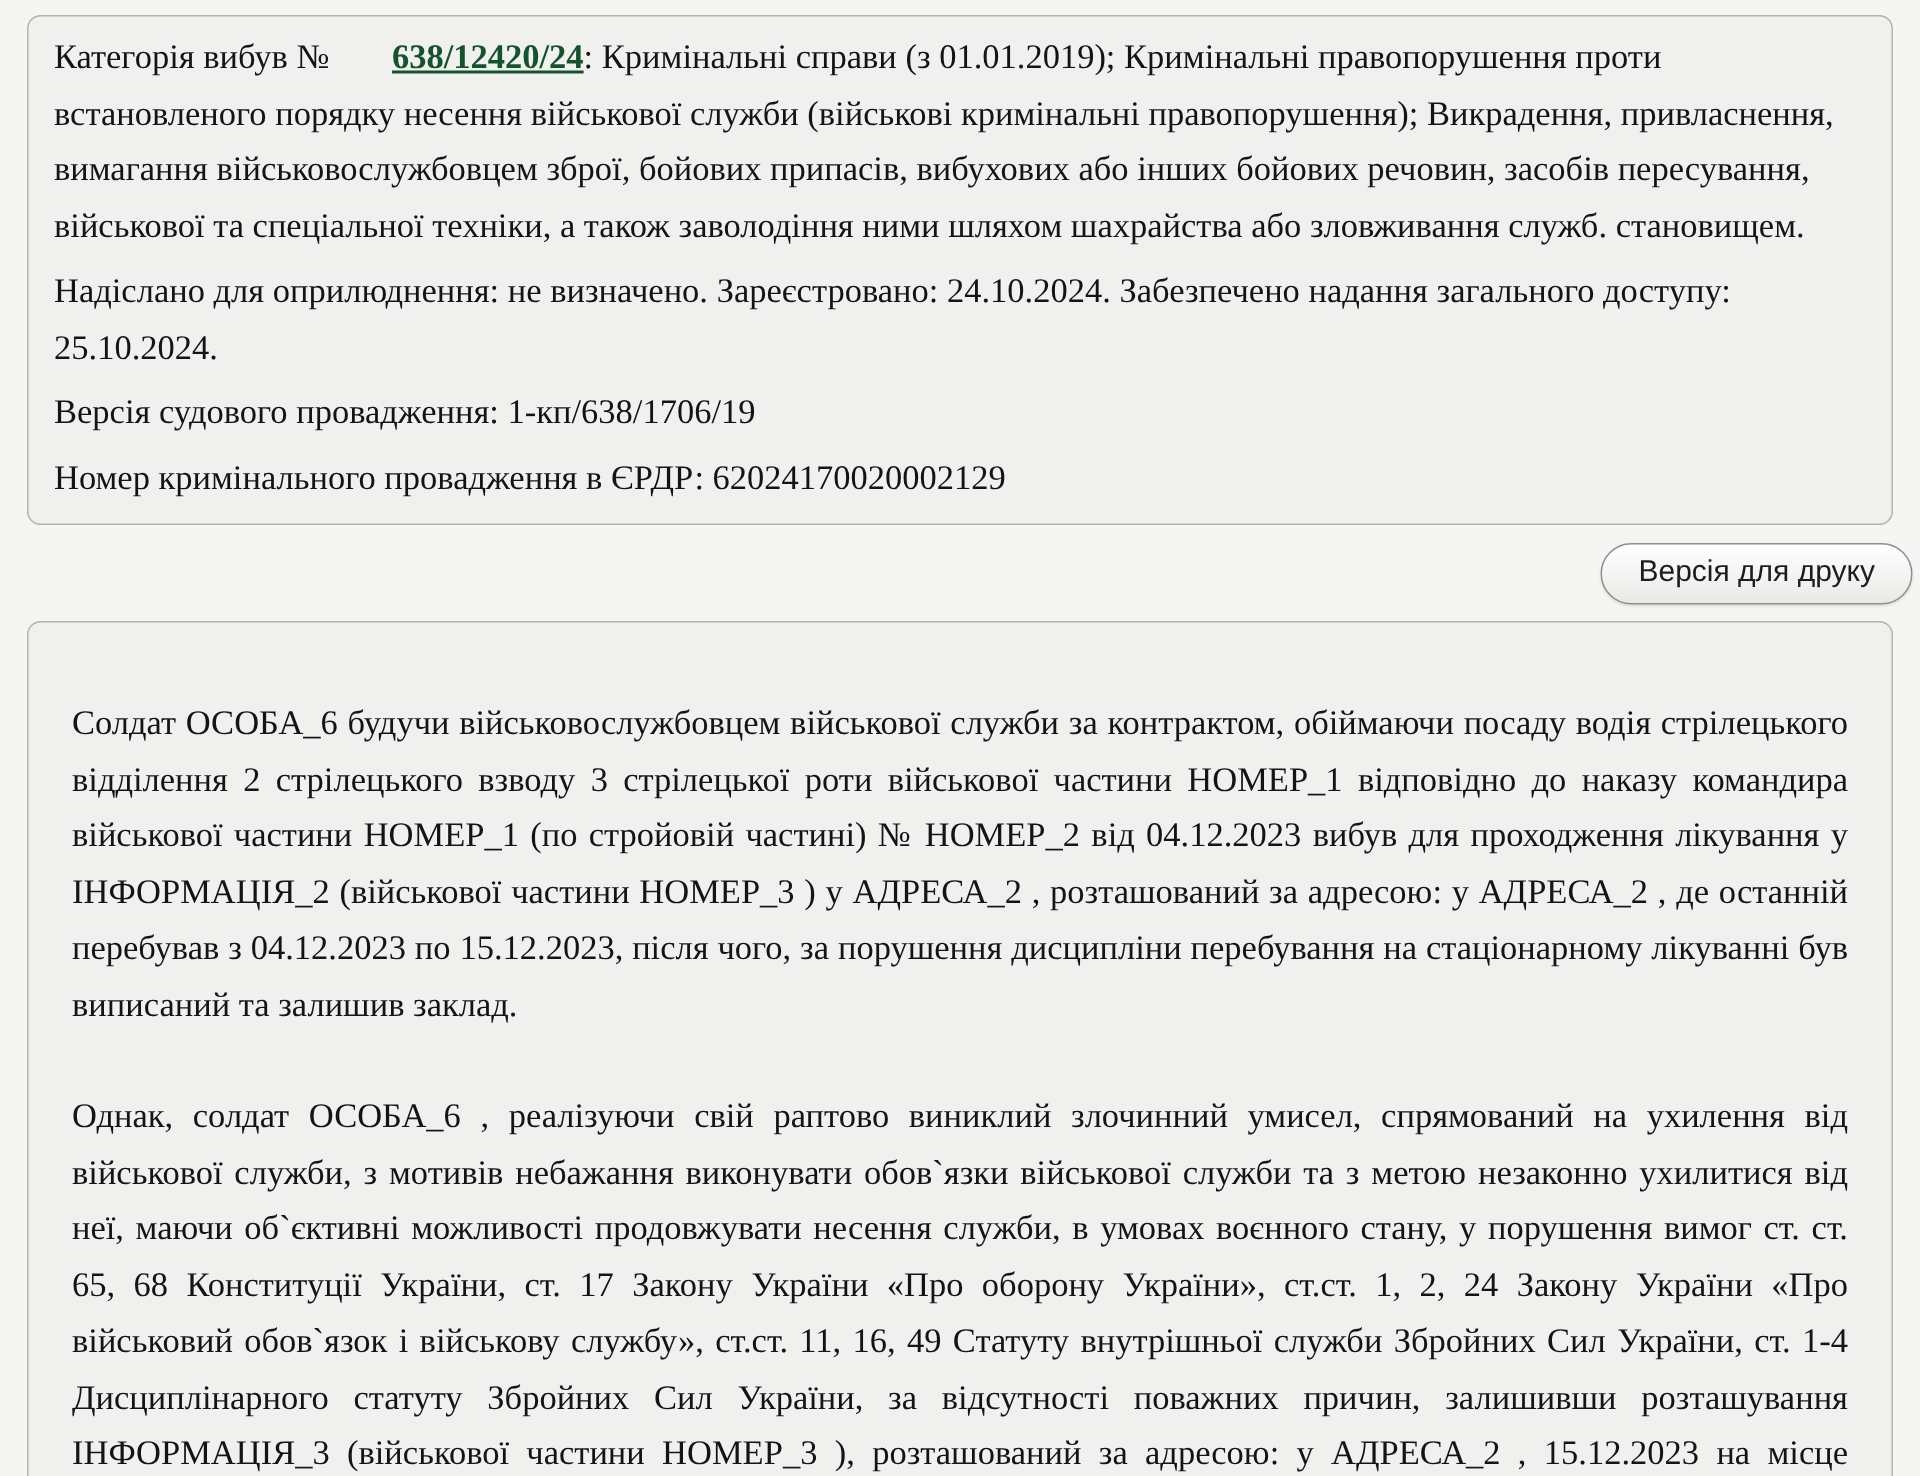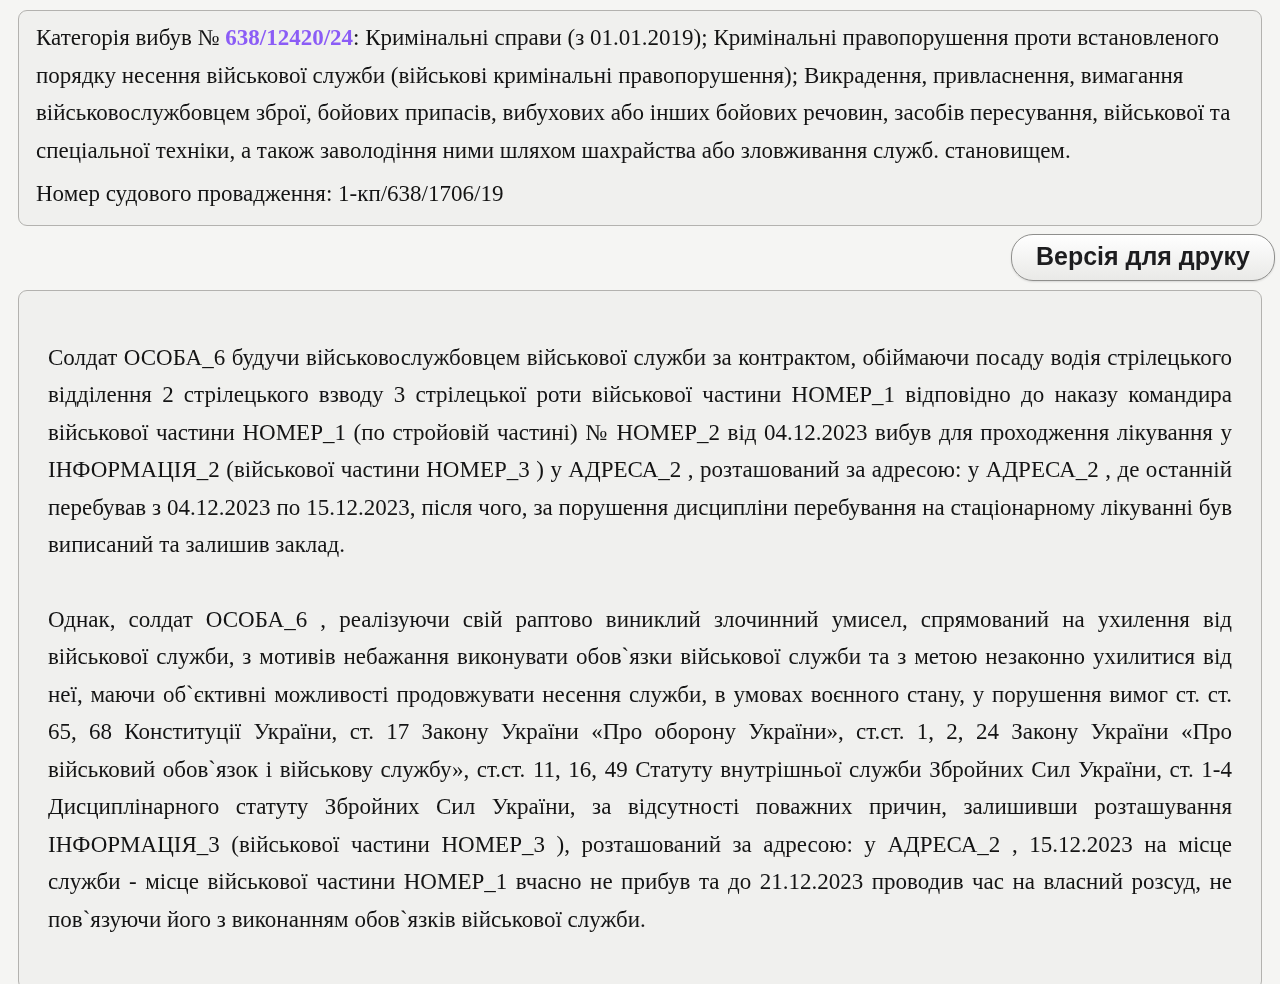--- a/index.html
+++ b/index.html
@@ -18,35 +18,37 @@
     padding: 8px 17px 12px 17px;
     font-size: 23px;
     line-height: 37.5px;
   }
   .panel-header { margin-top: 10px; }
   .panel p { margin: 0; }
   .panel-header .block { margin-top: 6px; }
   .panel-header .block:first-child { margin-top: 0; }
   b, .bold { font-weight: normal; }
   a.case-link {
-    color: #8b5cf6;
+    color: #14532d;
     font-weight: bold;
+    text-decoration: underline;
     cursor: pointer;
+    margin-left: 36px;
   }
   .toolbar-row {
     height: 64px;
     display: flex;
     align-items: center;
     justify-content: flex-end;
     padding-right: 5px;
   }
   .print-btn {
     font-family: "Liberation Sans", "DejaVu Sans", sans-serif;
-    font-size: 25px;
-    font-weight: 700;
+    font-size: 20px;
+    font-weight: 400;
     color: #1d1d1f;
     background: linear-gradient(#ffffff, #e9e9e7);
     border: 1px solid #8f8f8d;
     border-radius: 22px;
     padding: 7px 24px 9px 24px;
     box-shadow: 0 1px 2px rgba(0,0,0,0.12);
     cursor: pointer;
     white-space: nowrap;
   }
   .panel-doc {
@@ -59,24 +61,32 @@
   }
   .panel-doc p + p { margin-top: 37px; }
 </style>
 </head>
 <body>
 
 <div class="panel panel-header">
   <p class="block"><span>Категорія вибув №</span>
     <a class="case-link">638/12420/24</a><b>: Кримінальні справи (з 01.01.2019); Кримінальні правопорушення проти встановленого порядку несення військової служби (військові кримінальні правопорушення); Викрадення, привласнення, вимагання військовослужбовцем зброї, бойових припасів, вибухових або інших бойових речовин, засобів пересування, військової та спеціальної техніки, а також заволодіння ними шляхом шахрайства або зловживання служб. становищем.</b></p>
 
+  <p class="block"><span>Надіслано для оприлюднення:</span>
+    <b>не визначено.</b>
+    <span>Зареєстровано:</span>
+    <b>24.10.2024.</b>
+    <span>Забезпечено надання загального доступу:</span>
+    <b>25.10.2024.</b></p>
 
-  <p class="block"><span>Номер судового провадження:</span>
+  <p class="block"><span>Версія судового провадження:</span>
     <b>1-кп/638/1706/19</b></p>
 
+  <p class="block"><span>Номер кримінального провадження в ЄРДР:</span>
+    <b>62024170020002129</b></p>
 </div>
 
 <div class="toolbar-row">
   <button class="print-btn">Версія для друку</button>
 </div>
 
 <div class="panel panel-doc">
   <p>Солдат ОСОБА_6 будучи військовослужбовцем військової служби за контрактом, обіймаючи посаду водія стрілецького відділення 2 стрілецького взводу 3 стрілецької роти військової частини НОМЕР_1 відповідно до наказу командира військової частини НОМЕР_1 (по стройовій частині) №  НОМЕР_2 від 04.12.2023 вибув для проходження лікування у ІНФОРМАЦІЯ_2 (військової частини НОМЕР_3 ) у АДРЕСА_2 , розташований за адресою: у АДРЕСА_2 , де останній перебував з 04.12.2023 по 15.12.2023, після чого, за порушення дисципліни перебування на стаціонарному лікуванні був виписаний та залишив заклад.</p>
   <p>Однак, солдат ОСОБА_6 , реалізуючи свій раптово виниклий злочинний умисел, спрямований на ухилення від військової служби, з мотивів небажання виконувати обов`язки військової служби та з метою незаконно ухилитися від неї, маючи об`єктивні можливості продовжувати несення служби, в умовах воєнного стану, у порушення вимог ст. ст. 65, 68 Конституції України, ст. 17 Закону України «Про оборону України», ст.ст. 1, 2, 24 Закону України «Про військовий обов`язок і військову службу», ст.ст. 11, 16, 49 Статуту внутрішньої служби Збройних Сил України, ст. 1-4 Дисциплінарного статуту Збройних Сил України, за відсутності поважних причин, залишивши розташування ІНФОРМАЦІЯ_3 (військової частини НОМЕР_3 ), розташований за адресою: у АДРЕСА_2 , 15.12.2023 на місце служби - місце військової частини НОМЕР_1 вчасно не прибув та до 21.12.2023 проводив час на власний розсуд, не пов`язуючи його з виконанням обов`язків військової служби.</p>
 </div>

